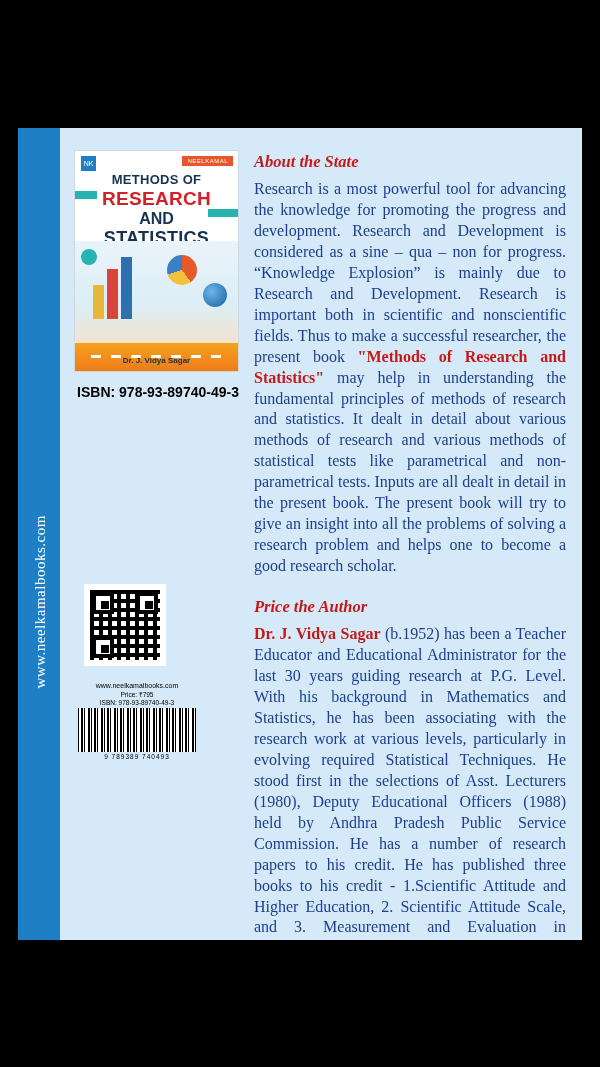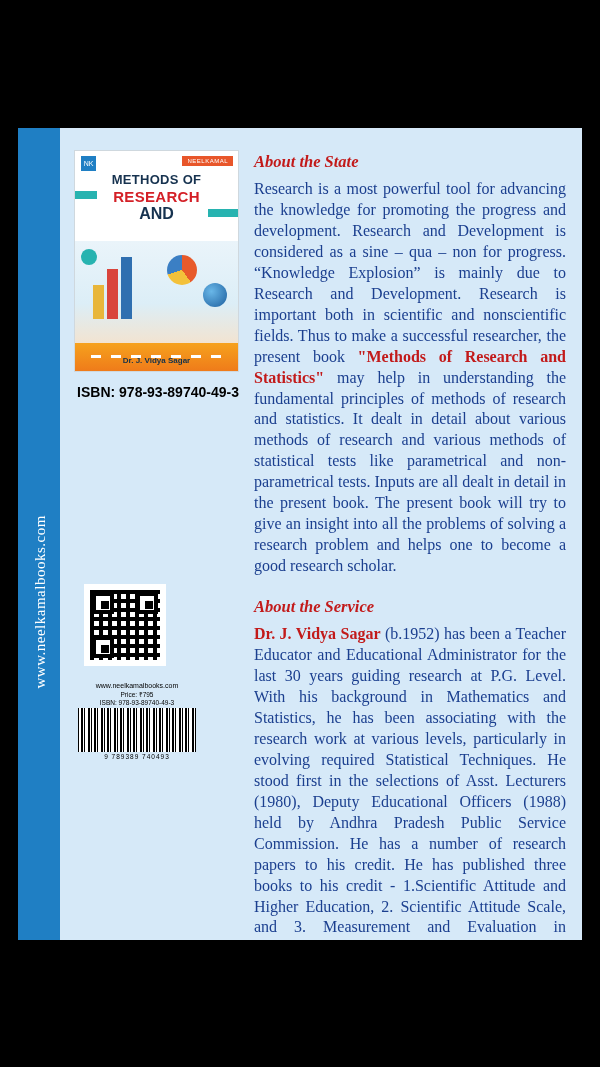--- a/index.html
+++ b/index.html
@@ -80,21 +80,21 @@
     letter-spacing: 0.5px;
   }
   #bt-title {
     position: absolute; left: 0; top: 22px; width: 100%;
     text-align: center;
     font-family: "Liberation Sans", sans-serif;
     font-weight: bold;
     line-height: 1.15;
   }
   #bt-title .l1 { font-size: 13px; color: #16324f; letter-spacing: 0.3px; }
-  #bt-title .l2 { font-size: 15px; color: #d42027; letter-spacing: 0.3px; }
+  #bt-title .l2 { font-size: 19px; color: #d42027; letter-spacing: 0.3px; }
   #bt-title .l3 { font-size: 16px; color: #16324f; }
   #bt-title .l4 { font-size: 18px; color: #16324f; letter-spacing: 0.3px; }
   
   .teal-bar { position: absolute; background: #27b3b0; }
   #tb1 { left: 0;   top: 40px;  width: 22px; height: 8px; }
   #tb2 { right: 0;  top: 58px;  width: 30px; height: 8px; }
   #tb3 { left: 0;   top: 96px;  width: 16px; height: 7px; }
   #tb4 { right: 0;  top: 110px; width: 24px; height: 7px; }
   #bt-art {
     position: absolute; left: 0; bottom: 26px; width: 100%; height: 104px;
@@ -237,20 +237,21 @@
 
         <div class="teal-bar" id="tb1"></div>
         <div class="teal-bar" id="tb2"></div>
         <div class="teal-bar" id="tb3"></div>
         <div class="teal-bar" id="tb4"></div>
 
         <div id="bt-title">
           <div class="l1">METHODS OF</div>
           <div class="l2">RESEARCH</div>
           <div class="l3">AND</div>
+          <div class="l4">STATISTICS</div>
         </div>
 
         <div id="bt-art">
           <div class="art-bar" style="left:18px;height:34px;background:#e8b63a;"></div>
           <div class="art-bar" style="left:32px;height:50px;background:#d9443c;"></div>
           <div class="art-bar" style="left:46px;height:62px;background:#2f6fb0;"></div>
           <div class="pie" style="left:92px;top:14px;width:30px;height:30px;background:conic-gradient(#e85a2a 0 40%, #f3c13a 40% 70%, #3b7fc4 70% 100%);"></div>
           <div class="pie" style="left:128px;top:42px;width:24px;height:24px;background:radial-gradient(circle at 35% 35%, #69b7e8, #1d5f9e);"></div>
           <div class="pie" style="left:6px;top:8px;width:16px;height:16px;background:#27b3b0;"></div>
         </div>
@@ -277,19 +278,19 @@
         <div id="bc-num">9 789389 740493</div>
       </div>
 
     </div>
 
     <div id="right-col">
 
       <h2 class="sec-head">About the State</h2>
       <p class="body-text"><span>Research is a most powerful tool for advancing the knowledge for promoting the progress and development. Research and Development is considered as a sine – qua – non for progress. “Knowledge Explosion” is mainly due to Research and Development. Research is important both in scientific and nonscientific fields. Thus to make a successful researcher, the present book </span><span class="hl-red">"Methods of Research and Statistics"</span><span> may help in understanding the fundamental principles of methods of research and statistics. It dealt in detail about various methods of research and various methods of statistical tests like parametrical and non-parametrical tests. Inputs are all dealt in detail in the present book. The present book will try to give an insight into all the problems of solving a research problem and helps one to become a good research scholar.</span></p>
 
-      <h2 class="sec-head" id="about-author-head">About the Service</h2>
+      <h2 class="sec-head" id="about-author-head">Price the Author</h2>
       <p class="body-text" id="author-para"><span class="hl-red">Dr. J. Vidya Sagar</span><span> (b.1952) has been a Teacher Educator and Educational Administrator for the last 30 years guiding research at P.G. Level. With his background in Mathematics and Statistics, he has been associating with the research work at various levels, particularly in evolving required Statistical Techniques. He stood first in the selections of Asst. Lecturers (1980), Deputy Educational Officers (1988) held by Andhra Pradesh Public Service Commission. He has a number of research papers to his credit.  He has published three books to his credit - 1.Scientific Attitude and Higher Education, 2. Scientific Attitude Scale, and 3. Measurement and Evaluation in Education published by Neelkamal Publications Pvt. Ltd., New Delhi-Hyderabad. He has worked in various capacities in the State Govt. of erstwhile Andhra Pradesh as Asst.Lecturer, Deputy Educational  Officer, Principal of IASE, Joint Director of School  Education, Lead Consultant of SPIU (Education), Additional Director of School Education and retired as Director, State Institute of Educational Technology, Hyderabad.</span></p>
 
     </div>
 
   </div>
 </div>
 
 </body></html>

